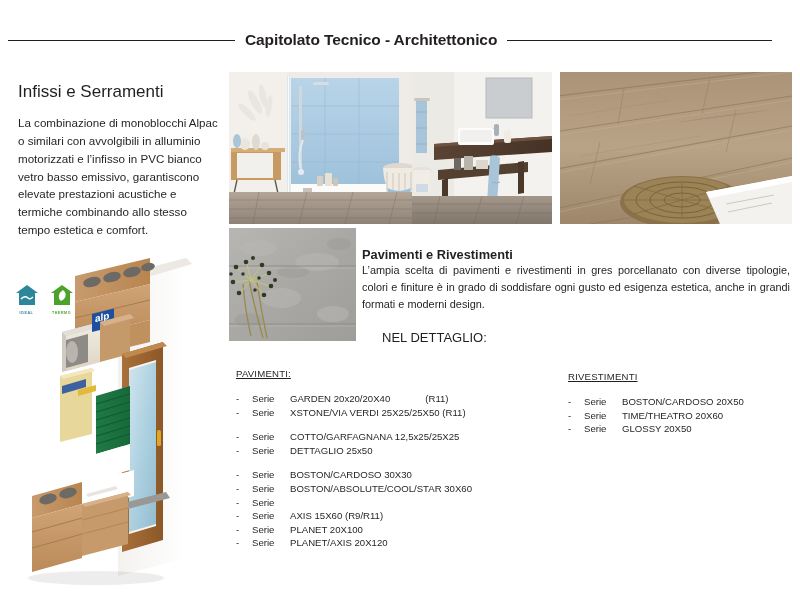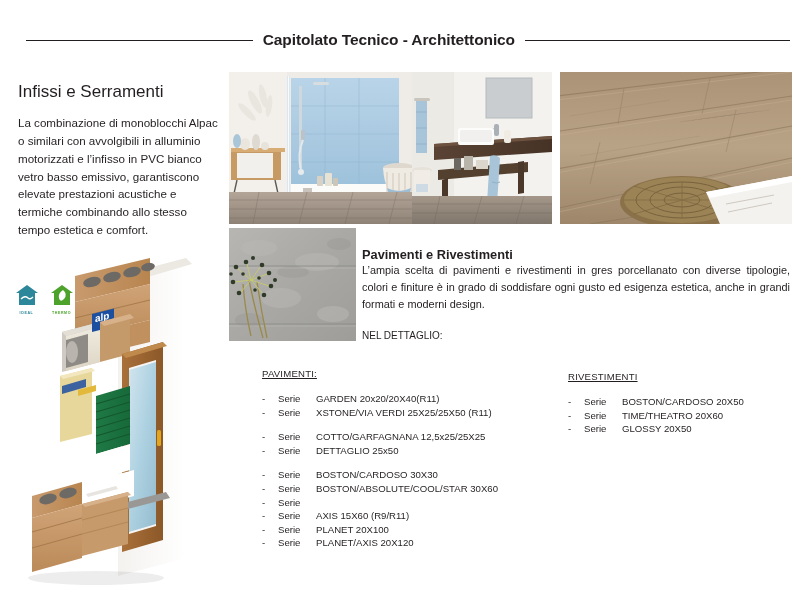--- a/index.html
+++ b/index.html
@@ -8,21 +8,21 @@
     background:#ffffff;
     font-family:"Liberation Sans", sans-serif;
     color:#231f20;
     overflow:hidden;
   }
   .page { position:relative; width:800px; height:600px; }
 
   
   .header {
     position:absolute; left:0; top:25px; width:800px; height:30px;
-    display:flex; align-items:center; justify-content:flex-end; gap:10px;
+    display:flex; align-items:center; justify-content:flex-start; gap:10px;
   }
   .hrule { height:1px; background:#231f20; flex:0 0 auto; }
   .hrule.left  { width:227px; margin-left:8px; }
   .hrule.right { width:265px; margin-right:10px; }
   .header-title {
     font-size:15.5px; font-weight:bold; letter-spacing:-0.1px;
     white-space:nowrap; color:#231f20;
   }
 
   
@@ -48,39 +48,39 @@
   
   .pav-head {
     position:absolute; left:362px; top:232px;
     font-size:12.8px; font-weight:bold;margin-top:15px;
   }
   .pav-body {
     position:absolute; left:362px; top:262px; width:428px;
     font-size:10.9px; line-height:1.56; text-align:justify;
   }
   .pav-detail {
-    position:absolute; left:362px; top:330px;
-    font-size:10px;
+    position:absolute; left:382px; top:330px;
+    font-size:13px;
   }
 
   
   .list-block { position:absolute; font-size:9.6px; }
-  .lb-pav { left:262px; top:368px; }
+  .lb-pav { left:236px; top:368px; }
   .lb-riv { left:568px; top:371px; }
   .list-title {
     font-weight:normal; text-decoration:underline;
     letter-spacing:.2px; margin-bottom:13px; font-size:9.6px;
   }
   .rows { display:block; }
   .row { display:flex; align-items:baseline; line-height:1.42; white-space:nowrap; }
   .row.gap { margin-top:11px; }
   .dash  { width:16px; flex:0 0 16px; }
   .serie { width:38px; flex:0 0 38px; }
   .name  { flex:0 0 auto; }
-  .suffix{ }
+  .suffix{ margin-left:35px; }
 </style>
 </head>
 <body>
 
 <div class="page">
 
   <div class="header">
     <div class="hrule left"></div>
     <div class="header-title">Capitolato Tecnico - Architettonico</div>
     <div class="hrule right"></div>

